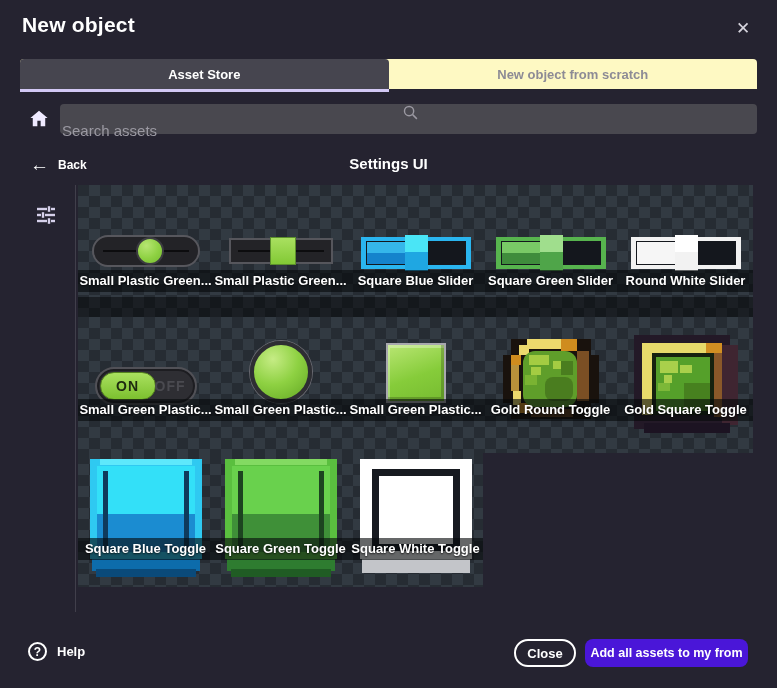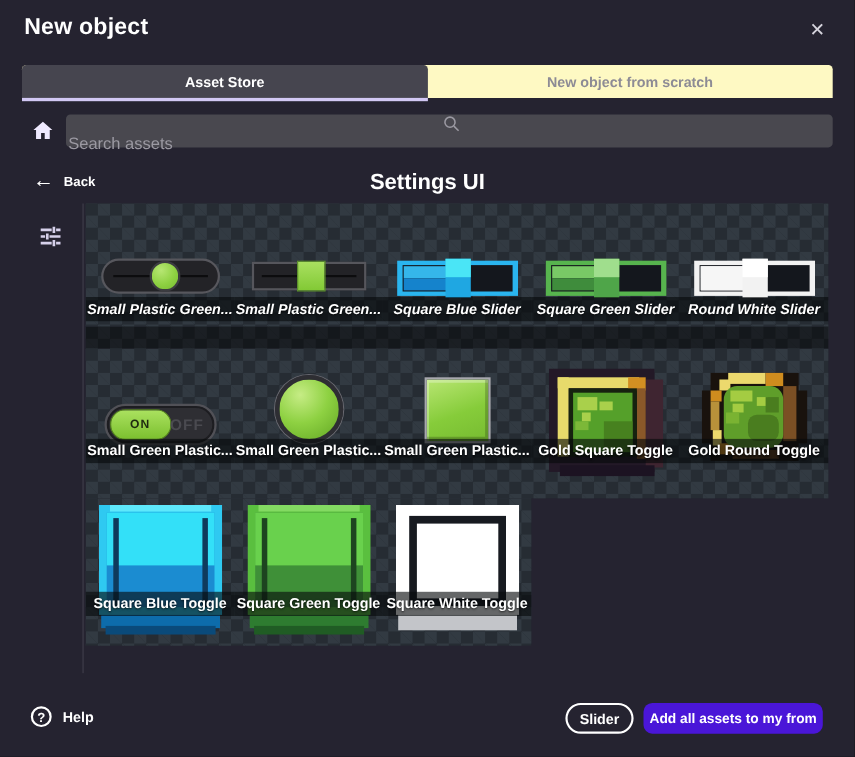--- a/index.html
+++ b/index.html
@@ -22,34 +22,34 @@
   .home-btn{position:absolute;left:26px;top:105px;width:26px;height:28px;display:flex;align-items:center;justify-content:center;cursor:pointer;}
   .searchbar{position:absolute;left:60px;top:104px;width:697px;height:30px;background:#49484f;border-radius:4px;display:flex;align-items:center;flex-direction:column;}
   .search-glyph{margin:0 8px 0 12px;flex:0 0 auto;}
   .searchbar input{background:transparent;border:none;outline:none;color:#e8e6ee;font-size:15px;width:100%;
     font-family:"Liberation Sans",sans-serif;}
   .searchbar input::placeholder{color:#9b99a2;}
   
   .back-btn{position:absolute;left:30px;top:155px;display:flex;align-items:center;gap:9px;cursor:pointer;}
   .back-arrow{font-size:19px;line-height:19px;color:#fff;}
   .back-label{font-size:12px;font-weight:bold;}
-  .section-title{position:absolute;left:0;top:155px;width:777px;text-align:center;font-size:20px;font-weight:bold;pointer-events:none;}
+  .section-title{position:absolute;left:0;top:155px;width:777px;text-align:center;font-size:15px;font-weight:bold;pointer-events:none;}
   
   .filter-btn{position:absolute;left:34px;top:203px;width:24px;height:24px;cursor:pointer;}
   .v-divider{position:absolute;left:75px;top:185px;width:1px;height:427px;background:#413f4b;}
   
   .grid{position:absolute;left:78px;top:185px;}
   .checker{
     background-color:#262c33;
     background-image:linear-gradient(45deg,#323a42 25%,transparent 25%,transparent 75%,#323a42 75%),
                      linear-gradient(45deg,#323a42 25%,transparent 25%,transparent 75%,#323a42 75%);
     background-size:22px 22px;background-position:0 0,11px 11px;
   }
   .asset-row{display:flex;position:relative;}
-  .r1{width:675px;height:112px;font-style:italic;}
+  .r1{width:675px;height:112px;}
   .r2{width:675px;height:136px;}
   .r3{width:405px;height:134px;}
   .band{width:675px;height:20px;position:relative;}
   .band::after{content:'';position:absolute;inset:0;background:rgba(0,0,0,.45);}
   .tile{position:relative;flex:0 0 135px;width:135px;height:100%;cursor:pointer;}
   .tile-label{position:absolute;left:0;right:0;height:22px;background:rgba(7,9,11,.62);color:#fff;
     font-size:13px;font-weight:600;line-height:22px;text-align:center;white-space:nowrap;overflow:visible;
     text-shadow:0 1px 2px rgba(0,0,0,.75);z-index:3;}
   .r1 .tile-label{top:85px}.r2 .tile-label{top:82px}.r3 .tile-label{top:85px}
   .art{position:absolute;left:50%;transform:translateX(-50%);z-index:1;}
@@ -66,21 +66,21 @@
   .pknob{position:absolute;left:42px;top:0;width:28px;height:28px;border-radius:50%;
     background:radial-gradient(circle at 35% 28%,#b7e673,#8ed142 55%,#76bb31);border:2px solid #3c3c41;}
   
   .barsl{width:104px;height:26px;background:#232327;border:2px solid #56565c;position:relative;margin-top:3px;}
   .barsl::before{content:'';position:absolute;left:7px;right:7px;top:10px;height:2px;background:#0c0c0e;}
   .bknob{position:absolute;left:39px;top:-3px;width:26px;height:28px;background:linear-gradient(#a9e060,#82c935);border:1px solid #5c902c;}
   
   .onoff{width:102px;height:38px;border-radius:19px;background:#2e2e33;border:2px solid #515157;
     box-shadow:inset 0 0 0 2px #1d1d21;position:relative;}
   .onoff .on{position:absolute;left:3px;top:3px;width:56px;height:28px;border-radius:15px;
-    background:linear-gradient(#aae15f,#7cc02f);border:1px solid #55831f;color:#1e2a10;font-weight:bold;font-size:11px;
+    background:linear-gradient(#aae15f,#7cc02f);border:1px solid #55831f;color:#1e2a10;font-weight:bold;font-size:14px;
     display:flex;align-items:center;justify-content:center;letter-spacing:1px;}
   .onoff .off{position:absolute;right:9px;top:0;height:34px;display:flex;align-items:center;color:#4a4a50;font-weight:bold;font-size:14px;letter-spacing:1px;}
   
   .circbtn{width:62px;height:62px;border-radius:50%;
     background:radial-gradient(circle at 35% 26%,#c6ec85,#8ed142 48%,#6fb32c 85%);
     border:4px solid #2e2e33;box-shadow:0 0 0 1px #68686f;}
   .sqbtn{width:60px;height:60px;background:linear-gradient(160deg,#b9e673,#86cc3a 55%,#77bb31);
     border:2px solid #a8a8ae;box-shadow:inset -3px -4px 0 rgba(0,0,0,.2),inset 2px 3px 0 rgba(255,255,255,.3);}
   
   .help-btn{position:absolute;left:28px;top:642px;display:flex;align-items:center;gap:10px;cursor:pointer;}
@@ -213,39 +213,20 @@
           <div class="art art-button_circle">
             <div class="circbtn"></div>
           </div>
           <div class="tile-label">Small Green Plastic...</div>
         </div>
         <div class="tile">
           <div class="art art-button_square">
             <div class="sqbtn"></div>
           </div>
           <div class="tile-label">Small Green Plastic...</div>
-        </div>
-        <div class="tile">
-          <div class="art art-gold_square"><svg width="104" height="98" viewBox="0 0 104 98">
-    <rect x="0" y="0" width="96" height="94" fill="#231927"></rect>
-              <rect x="88" y="10" width="16" height="80" fill="#3f2531"></rect>
-    <rect x="10" y="88" width="86" height="10" fill="#1c1322"></rect>
-    <rect x="8" y="8" width="74" height="10" fill="#e7da6b"></rect>
-              <rect x="8" y="8" width="10" height="72" fill="#e7da6b"></rect>
-    <rect x="72" y="8" width="16" height="12" fill="#d28f22"></rect>
-              <rect x="80" y="18" width="8" height="64" fill="#8a5829"></rect>
-    <rect x="18" y="18" width="62" height="62" fill="#16220f"></rect>
-              <rect x="22" y="22" width="54" height="54" fill="#55a02a"></rect>
-    <rect x="26" y="26" width="18" height="12" fill="#a9d04b"></rect>
-              <rect x="46" y="30" width="12" height="8" fill="#a9d04b"></rect>
-    <rect x="30" y="40" width="8" height="8" fill="#a9d04b"></rect>
-              <rect x="24" y="48" width="12" height="8" fill="#7cb838"></rect>
-    <rect x="50" y="48" width="26" height="28" fill="#47811f"></rect>
-  </svg></div>
-          <div class="tile-label">Gold Square Toggle</div>
         </div>
         <div class="tile">
           <div class="art art-gold_round"><svg width="96" height="92" viewBox="0 0 96 92">
     <rect x="8" y="6" width="80" height="80" fill="#19120d"></rect>
               <rect x="0" y="22" width="96" height="48" fill="#19120d"></rect>
     <rect x="24" y="6" width="34" height="10" fill="#ecd96d"></rect>
               <rect x="58" y="6" width="16" height="12" fill="#cf8c1e"></rect>
     <rect x="16" y="12" width="10" height="10" fill="#ecd96d"></rect>
               <rect x="8" y="22" width="10" height="10" fill="#cf8c1e"></rect>
     <rect x="8" y="32" width="8" height="26" fill="#b8913a"></rect>
@@ -256,20 +237,39 @@
     <rect x="20" y="18" rx="12" width="54" height="56" fill="#5f9e2a"></rect>
     <rect x="26" y="22" width="20" height="10" fill="#a4cc42"></rect>
               <rect x="50" y="28" width="10" height="8" fill="#a4cc42"></rect>
     <rect x="28" y="34" width="10" height="8" fill="#a4cc42"></rect>
               <rect x="22" y="42" width="12" height="10" fill="#7ab332"></rect>
     <rect x="42" y="44" width="28" height="24" rx="8" fill="#4a7d1f"></rect>
               <rect x="58" y="28" width="12" height="14" fill="#4a7d1f"></rect>
   </svg></div>
           <div class="tile-label">Gold Round Toggle</div>
         </div>
+        <div class="tile">
+          <div class="art art-gold_square"><svg width="104" height="98" viewBox="0 0 104 98">
+    <rect x="0" y="0" width="96" height="94" fill="#231927"></rect>
+              <rect x="88" y="10" width="16" height="80" fill="#3f2531"></rect>
+    <rect x="10" y="88" width="86" height="10" fill="#1c1322"></rect>
+    <rect x="8" y="8" width="74" height="10" fill="#e7da6b"></rect>
+              <rect x="8" y="8" width="10" height="72" fill="#e7da6b"></rect>
+    <rect x="72" y="8" width="16" height="12" fill="#d28f22"></rect>
+              <rect x="80" y="18" width="8" height="64" fill="#8a5829"></rect>
+    <rect x="18" y="18" width="62" height="62" fill="#16220f"></rect>
+              <rect x="22" y="22" width="54" height="54" fill="#55a02a"></rect>
+    <rect x="26" y="26" width="18" height="12" fill="#a9d04b"></rect>
+              <rect x="46" y="30" width="12" height="8" fill="#a9d04b"></rect>
+    <rect x="30" y="40" width="8" height="8" fill="#a9d04b"></rect>
+              <rect x="24" y="48" width="12" height="8" fill="#7cb838"></rect>
+    <rect x="50" y="48" width="26" height="28" fill="#47811f"></rect>
+  </svg></div>
+          <div class="tile-label">Gold Square Toggle</div>
+        </div>
       </div>
     <div class="asset-row checker r3">
         <div class="tile">
           <div class="art art-square_toggle_blue"><svg width="112" height="118" viewBox="0 0 112 118">
     <rect x="2" y="96" width="108" height="16" fill="#0d6cab"></rect>
     <rect x="6" y="110" width="100" height="8" fill="#0a4a7a"></rect>
     <rect x="0" y="0" width="112" height="100" fill="#2fc9f1"></rect>
     <rect x="10" y="0" width="92" height="6" fill="#5ee8fb"></rect>
     <rect x="7" y="7" width="98" height="86" fill="#1b8cd1"></rect>
     <rect x="7" y="7" width="98" height="48" fill="#33e0f8"></rect>
@@ -300,16 +300,16 @@
   </svg></div>
           <div class="tile-label">Square White Toggle</div>
         </div>
       </div>
   </div>
 
   <div class="help-btn">
     <span class="help-circle">?</span>
     <span class="help-label">Help</span>
   </div>
-  <div class="close-btn">Slider</div>
+  <div class="close-btn">Close</div>
   <div class="add-btn">Add all assets to my from</div>
 
 </div>
 
 </body></html>

